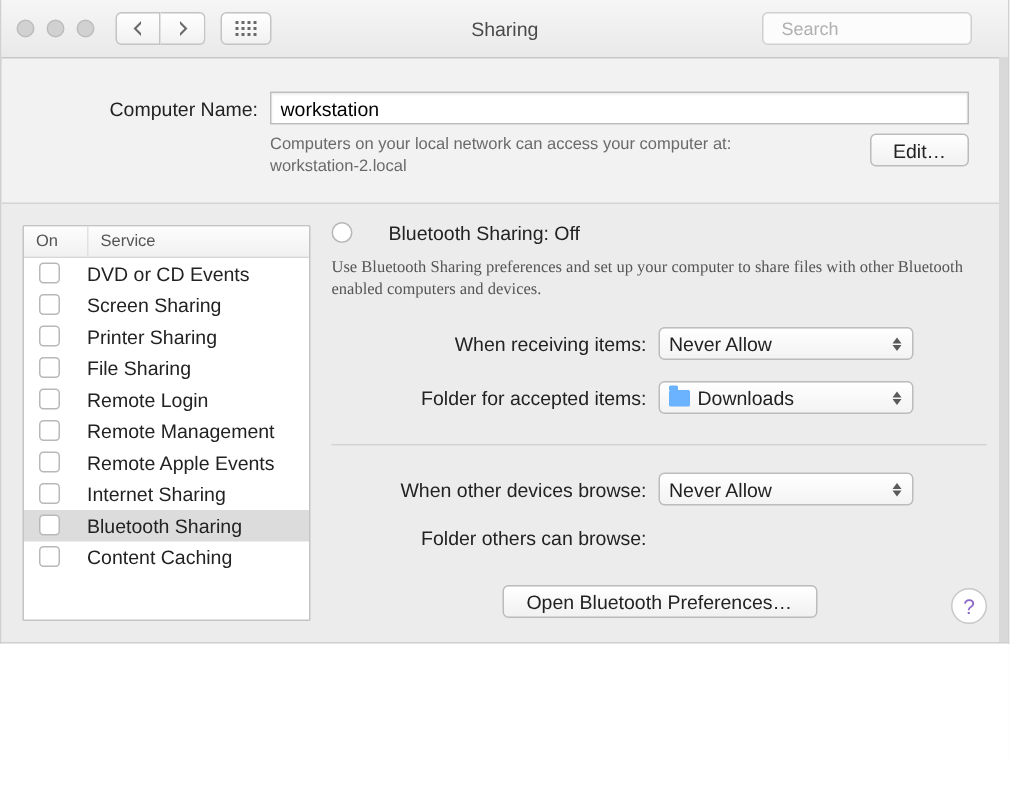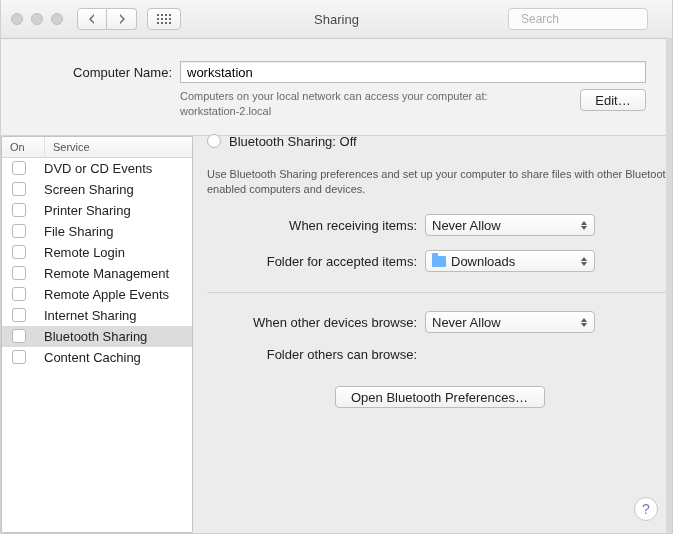--- a/index.html
+++ b/index.html
@@ -8,21 +8,21 @@
     width: 673px;
     height: 534px;
     font-family: -apple-system, "Helvetica Neue", Helvetica, Arial, sans-serif;
     font-size: 13px;
     color: #222;
     background: #fff;
     overflow: hidden;
   }
   .window {
     width: 673px;
-    height: 534px;
+    height: 429px;
     background: #f2f2f2;
     box-sizing: border-box;
     position: relative;
     border: 1px solid #d0d0d0;
     border-top: none;
     display: flex;
     flex-direction: column;
   }
   
   .titlebar {
@@ -167,20 +167,21 @@
     box-sizing: border-box;
     white-space: nowrap;
   }
 
   
   .lower {
     flex: 1 1 auto;
     background: #ececec;
     border-top: 1px solid #d5d5d5;
     display: flex;
+    padding: 14px;
     gap: 14px;
     box-sizing: border-box;
     position: relative;
   }
   .service-list {
     width: 192px;
     background: #fff;
     border: 1px solid #c4c4c4;
     border-radius: 1px;
     display: flex;
@@ -239,41 +240,42 @@
 
   .detail {
     flex: 1;
     display: flex;
     flex-direction: column;
     gap: 6px;
   }
   .title-line {
     display: flex;
     align-items: center;
-    gap: 8px;
+    gap: 24px;
     margin-top: -2px;
   }
   .radio-indicator {
     width: 14px; height: 14px;
     border-radius: 50%;
     border: 1px solid #b8b8b8;
     background: #fff;
     box-sizing: border-box;
   }
   .section-title {
     font-size: 13px;
     font-weight: 500;
     color: #222;
   }
   .description {
     font-size: 11px;
     color: #555;
     line-height: 1.35;
-    margin-top: 12px;
+    margin-top: 2px;
     margin-bottom: 12px;
+    font-family: Liberation Serif, serif;
   }
   .form-row {
     display: flex;
     align-items: center;
     margin-bottom: 8px;
   }
   .form-label {
     width: 210px;
     text-align: right;
     padding-right: 8px;

